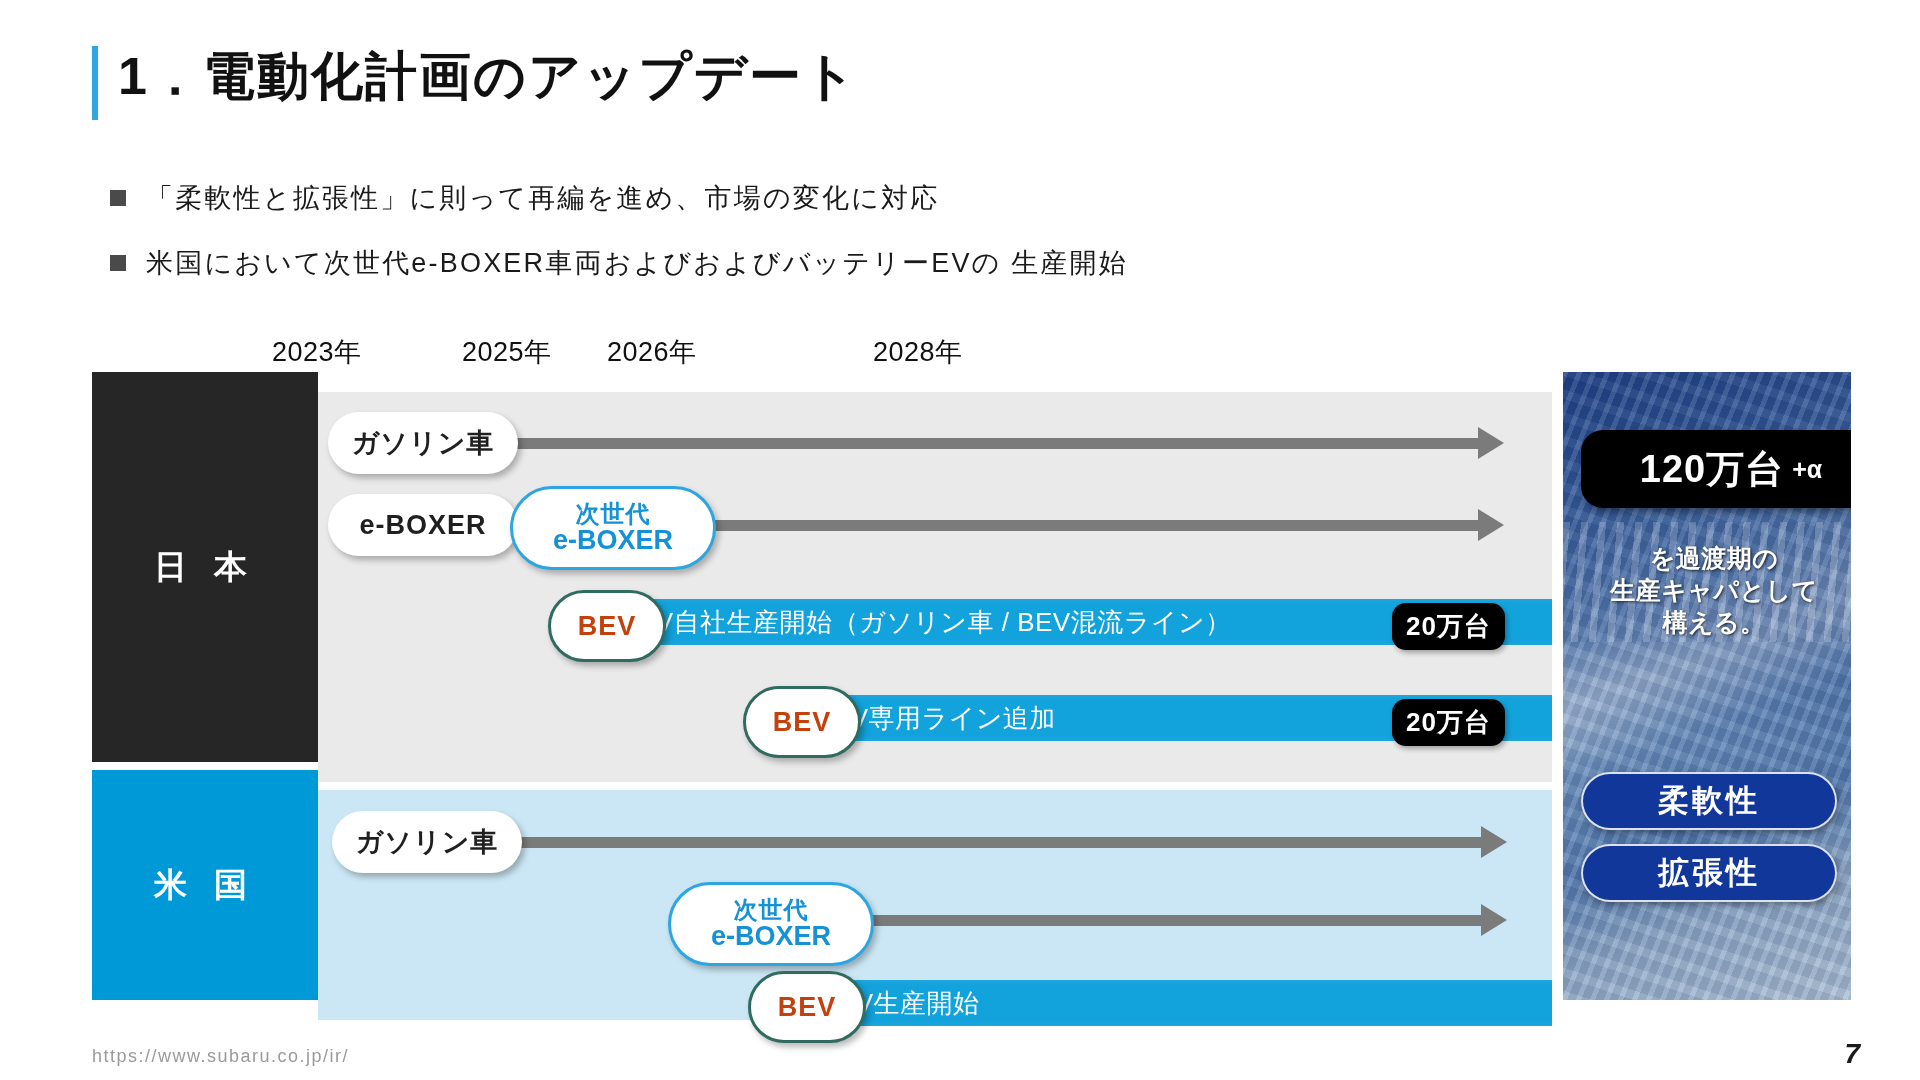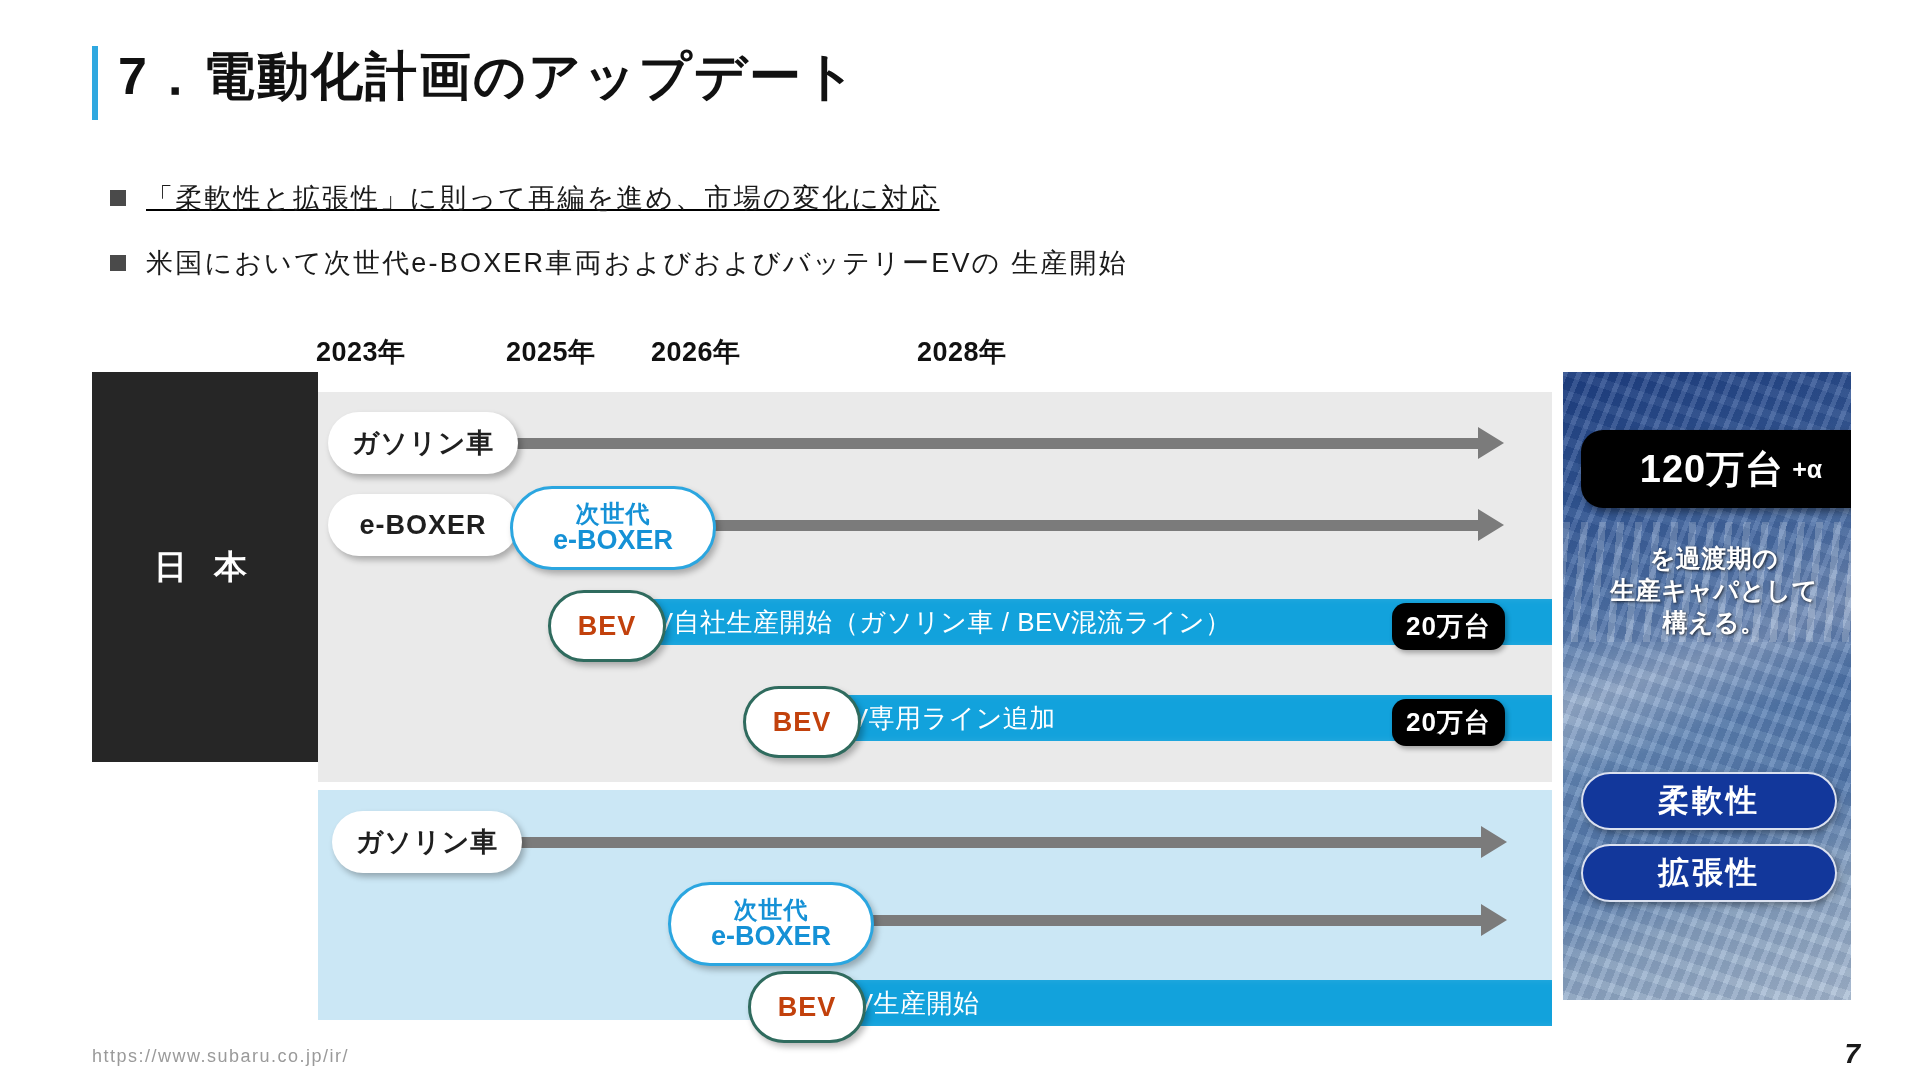--- a/index.html
+++ b/index.html
@@ -14,25 +14,25 @@
   #page-title{
     position:absolute;left:118px;top:42px;
     font-size:52px;font-weight:700;color:#111;letter-spacing:2px;
     white-space:nowrap;
   }
 
   
   .bullet-row{position:absolute;display:flex;align-items:center;white-space:nowrap;}
   .bullet-mark{width:16px;height:16px;background:#4a4a4a;margin-right:20px;flex:0 0 auto;}
   .bullet-text{font-size:27px;color:#1a1a1a;letter-spacing:2.2px;}
-  #bullet-1{left:110px;top:180px;text-decoration:underline;}
+  #bullet-1{left:110px;top:180px;}
   #bullet-2{left:110px;top:245px;}
 
   
-  .year-label{position:absolute;font-size:27px;font-weight:700;color:#111;letter-spacing:0.5px;margin-left:44px;}
+  .year-label{position:absolute;font-size:27px;font-weight:400;color:#111;letter-spacing:0.5px;}
 
   
   #chart{position:absolute;left:92px;top:372px;width:1460px;height:628px;}
 
   .region{position:absolute;left:0;width:1460px;}
   #region-jp{top:0;height:390px;}
   #region-us{top:398px;height:230px;}
 
   .region-label{
     position:absolute;left:0;top:0;width:226px;height:100%;
@@ -139,21 +139,21 @@
   }
   #page-number{
     position:absolute;right:60px;top:1038px;
     font-size:28px;font-style:italic;font-weight:700;color:#1a1a1a;
   }
 </style>
 </head>
 <body>
 
 <div id="title-bar"></div>
-<div id="page-title">7．電動化計画のアップデート</div>
+<div id="page-title">1．電動化計画のアップデート</div>
 
 <div class="bullet-row" id="bullet-1">
   <span class="bullet-mark"></span>
   <span class="bullet-text">「柔軟性と拡張性」に則って再編を進め、市場の変化に対応</span>
 </div>
 <div class="bullet-row" id="bullet-2">
   <span class="bullet-mark"></span>
   <span class="bullet-text">米国において次世代e-BOXER車両およびおよびバッテリーEVの 生産開始</span>
 </div>
 
@@ -197,20 +197,21 @@
       </div>
       <div class="pill pill-bev" style="left:425px;top:294px;width:112px;height:66px;">
         <span>BEV</span>
       </div>
       <div class="count-badge" style="left:1074px;top:307px;">20万台</div>
 
     </div>
   </div>
 
   <div class="region" id="region-us">
+    <div class="region-label" id="label-us">米 国</div>
     <div class="region-body" id="body-us">
 
       <div class="arrow-line" style="left:165px;top:47px;width:1000px;"></div>
       <div class="arrow-head" style="left:1163px;top:36px;"></div>
       <div class="pill pill-plain" style="left:14px;top:21px;width:190px;height:62px;">
         <span>ガソリン車</span>
       </div>
 
       <div class="arrow-line" style="left:545px;top:125px;width:620px;"></div>
       <div class="arrow-head" style="left:1163px;top:114px;"></div>

